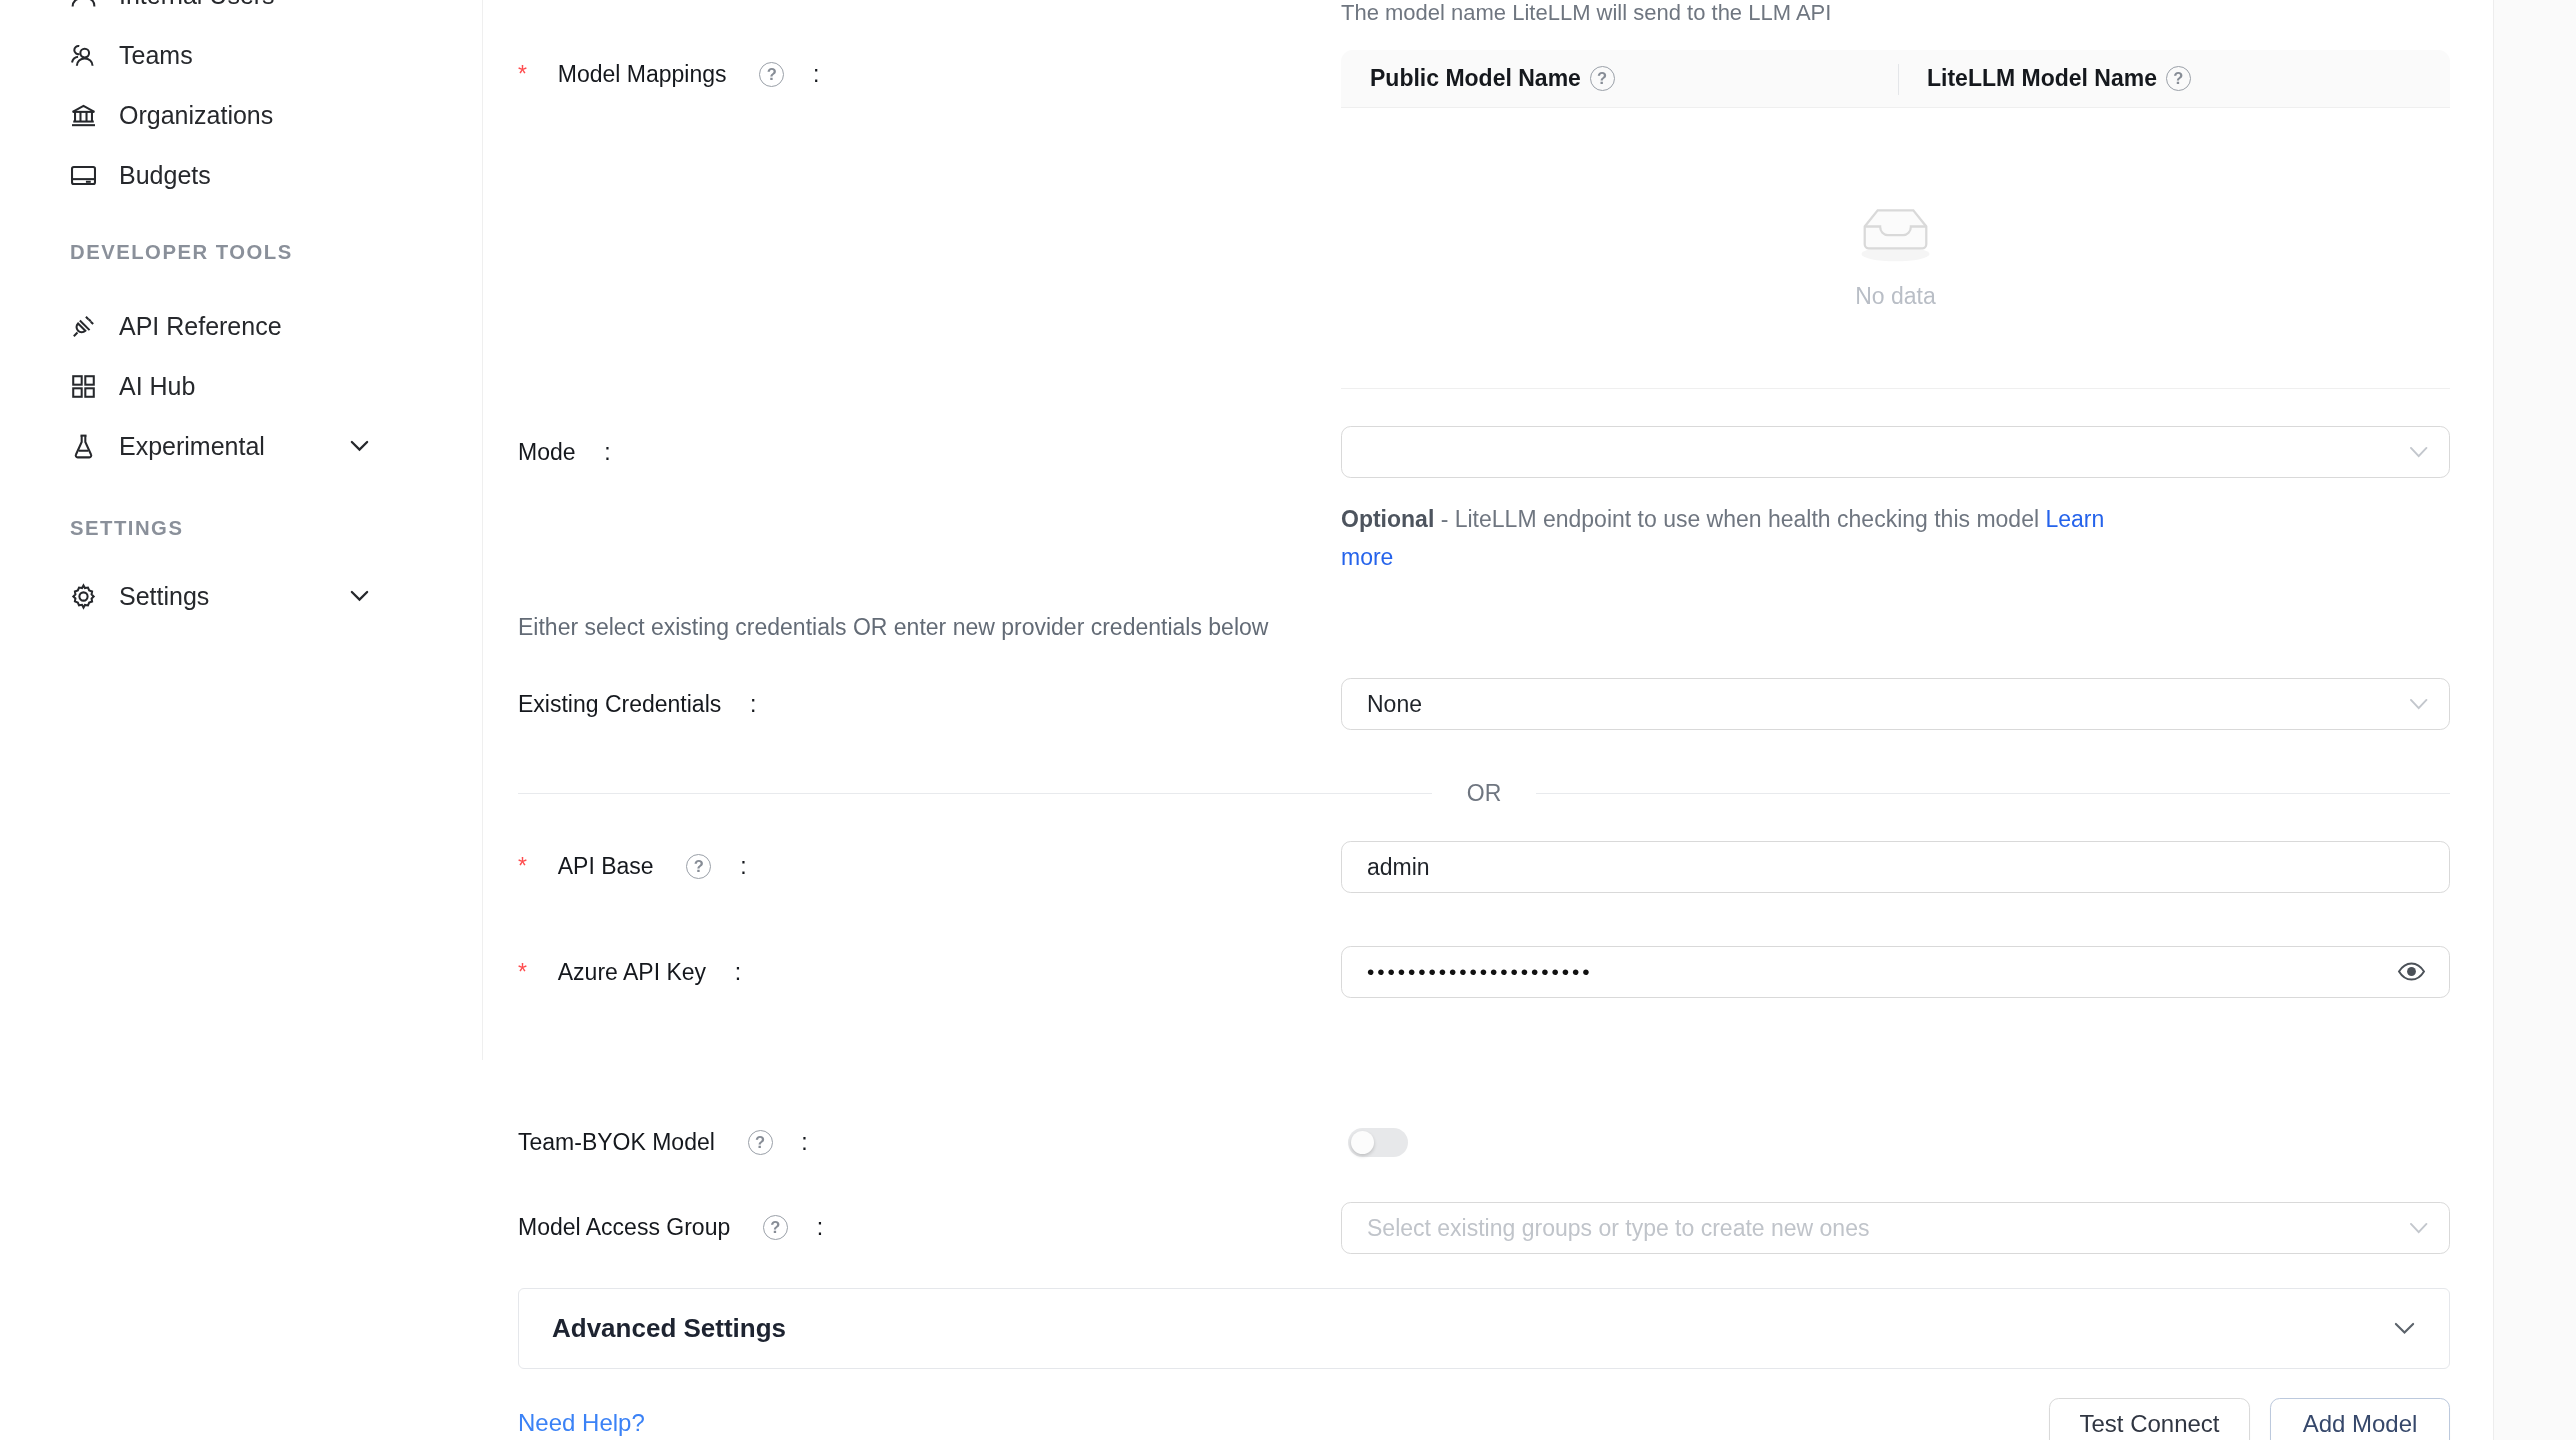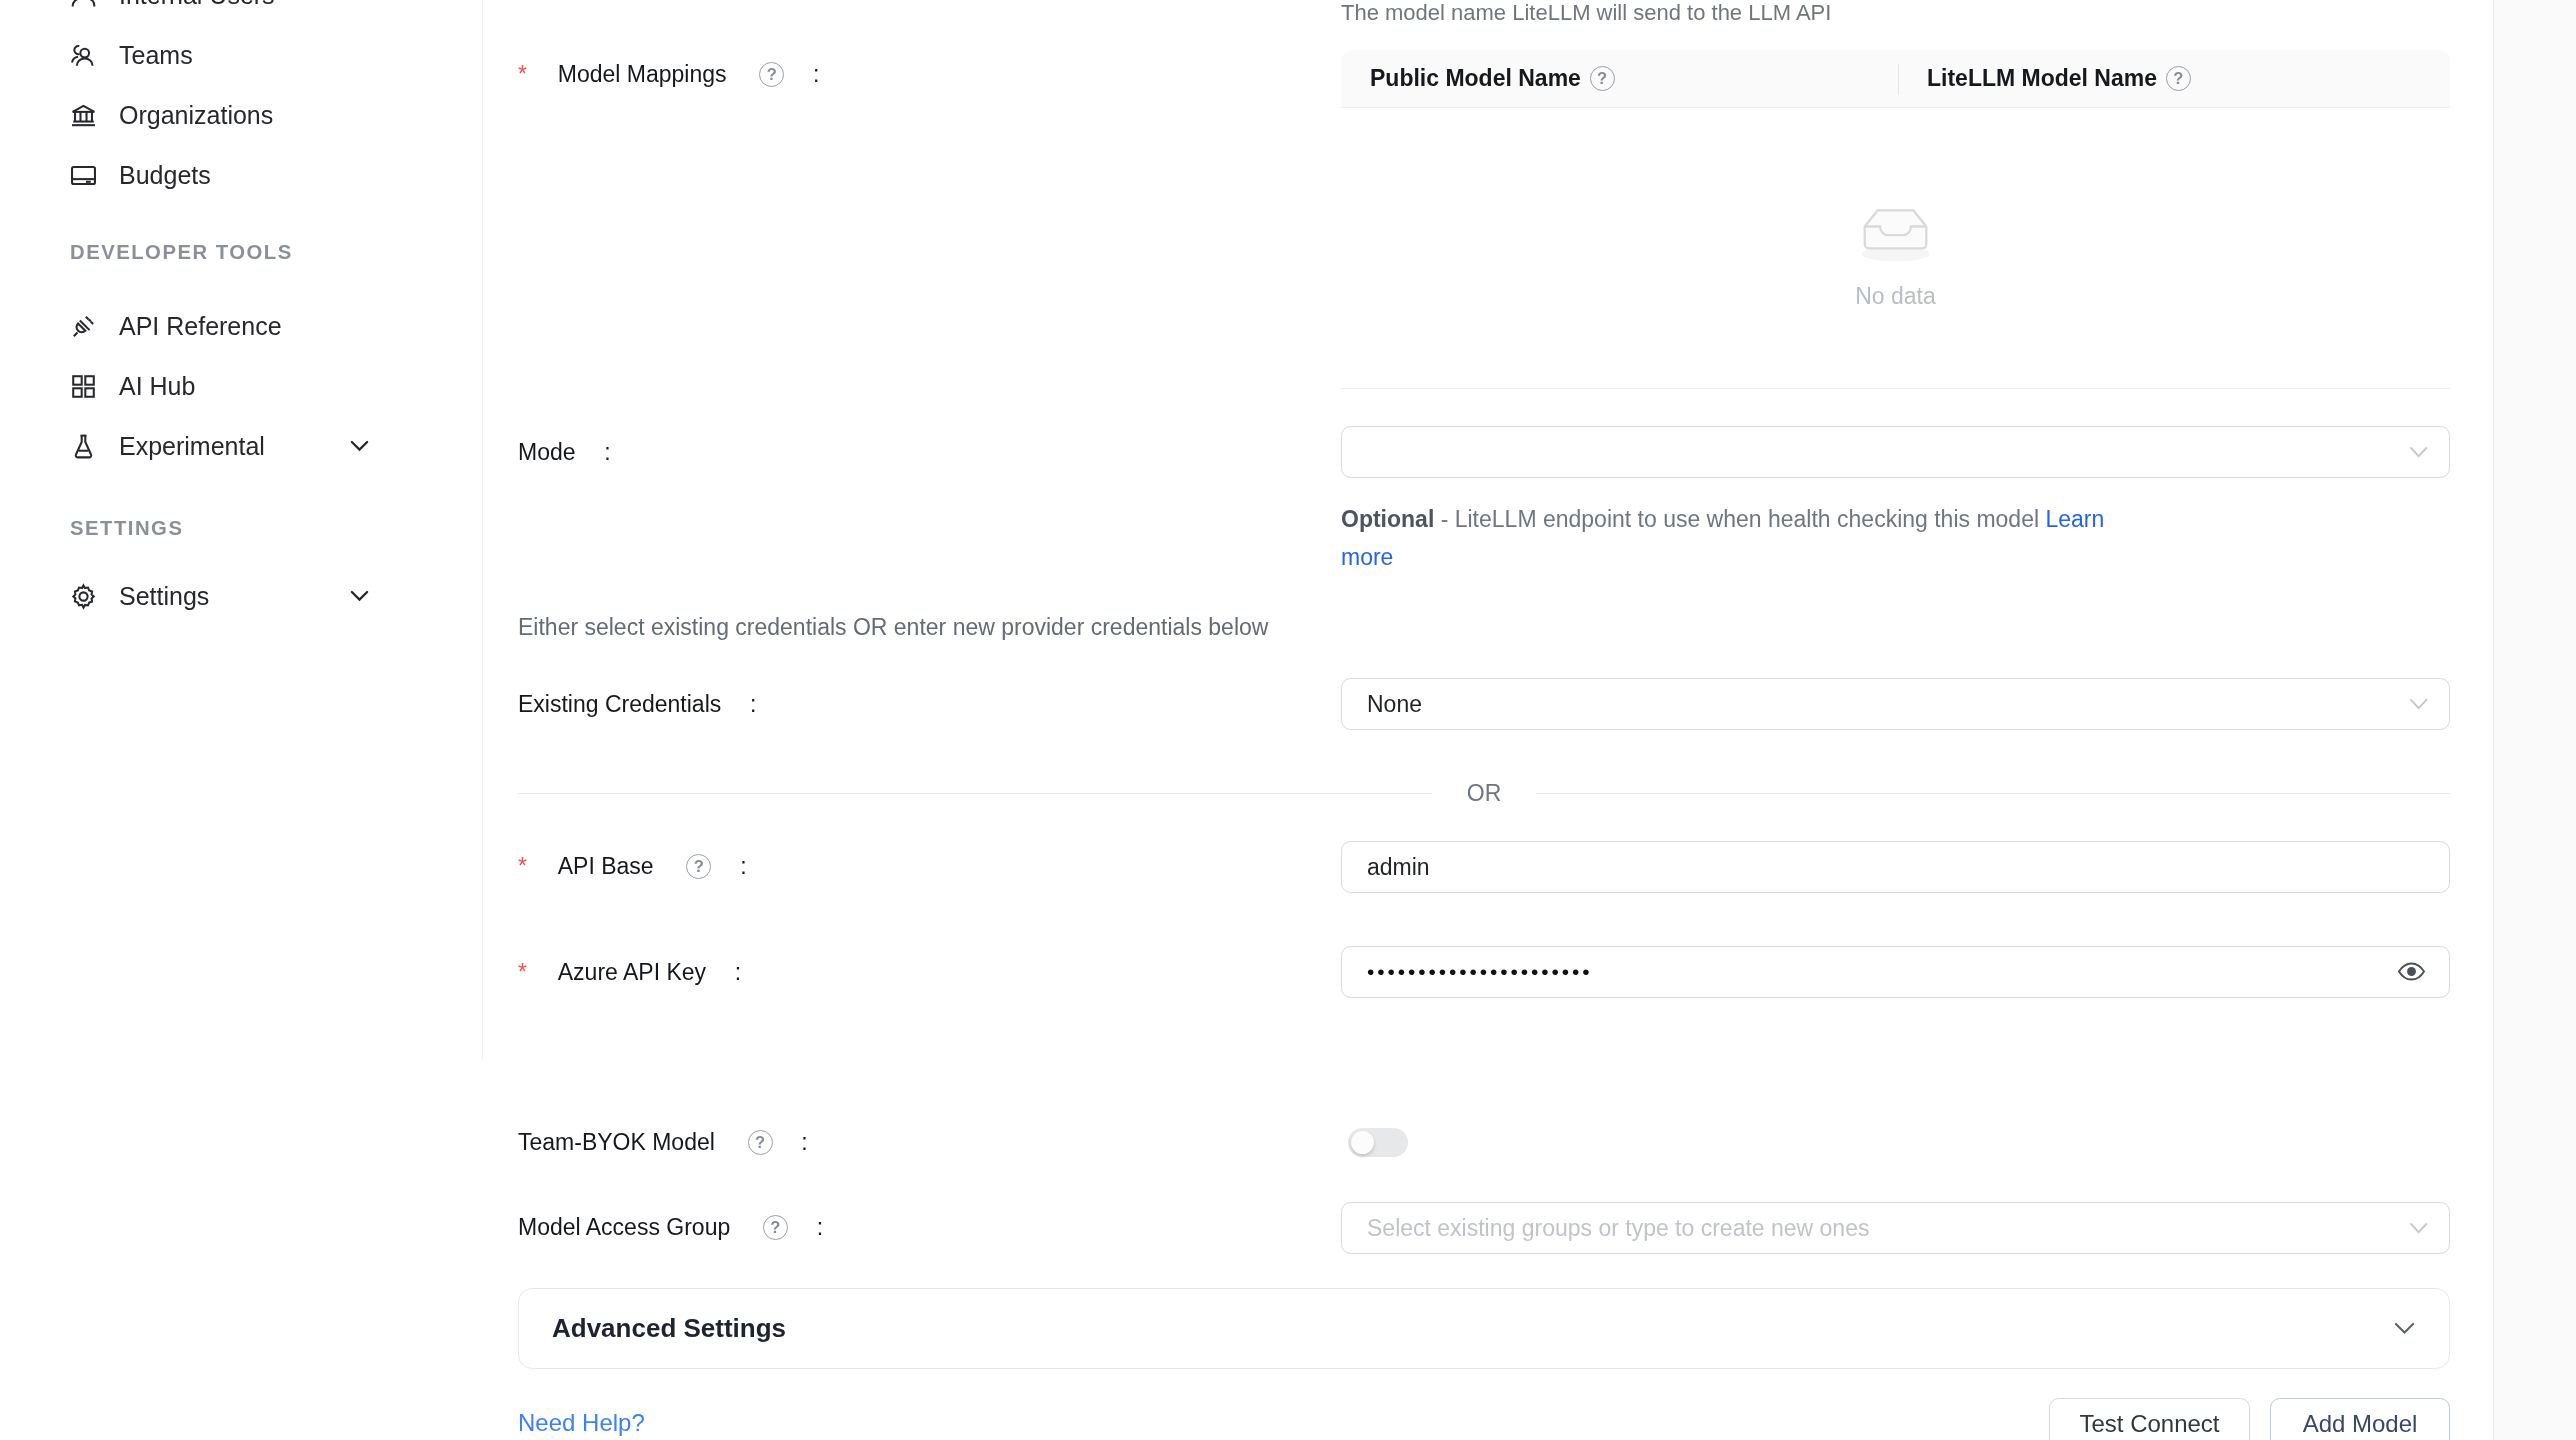--- a/index.html
+++ b/index.html
@@ -71,21 +71,21 @@
   .divider .line { flex:1; height:1px; background:#e8eaed; }
   .divider .dtext { padding:0 35px; color:#6f7680; font-size:23px; }
   .divider.info .dtext { font-size:26px; color:#4d545e; }
 
   .switch { position:absolute; left:1348px; top:1128px; width:60px; height:29px;
     border-radius:14.5px; background:#e7e8ea; cursor:pointer; }
   .switch .knob { position:absolute; left:2.9px; top:2.9px; width:23px; height:23px;
     border-radius:50%; background:#fcfcfc; box-shadow:0 1.9px 3.9px rgba(0,0,0,0.18); }
 
   .adv-card { position:absolute; left:518px; top:1288px; width:1932px; height:81px;
-    border:1px solid #e5e7eb; border-radius:14px; display:flex; align-items:center;
+    border:1px solid #e5e7eb; border-radius:6px; display:flex; align-items:center;
     padding:0 33px; cursor:pointer; background:#fff; }
   .adv-card .t { font-size:26px; font-weight:700; color:#1d2330; flex:1; }
 
   .need-help { position:absolute; left:518px; top:1409px; font-size:24px;
     color:#3b82f6; cursor:pointer; }
   .btn { position:absolute; top:1398px; height:52px; border-radius:9.7px;
     background:#fff; display:flex; align-items:center; justify-content:center;
     font-size:24px; cursor:pointer; box-shadow:0 1px 1.9px rgba(0,0,0,0.04); }
   .btn-test { left:2049px; width:201px; border:1px solid #d9d9d9; color:#303642; }
   .btn-add { left:2270px; width:180px; border:1px solid #bcc9dd; color:#36486b; font-weight:500; }

